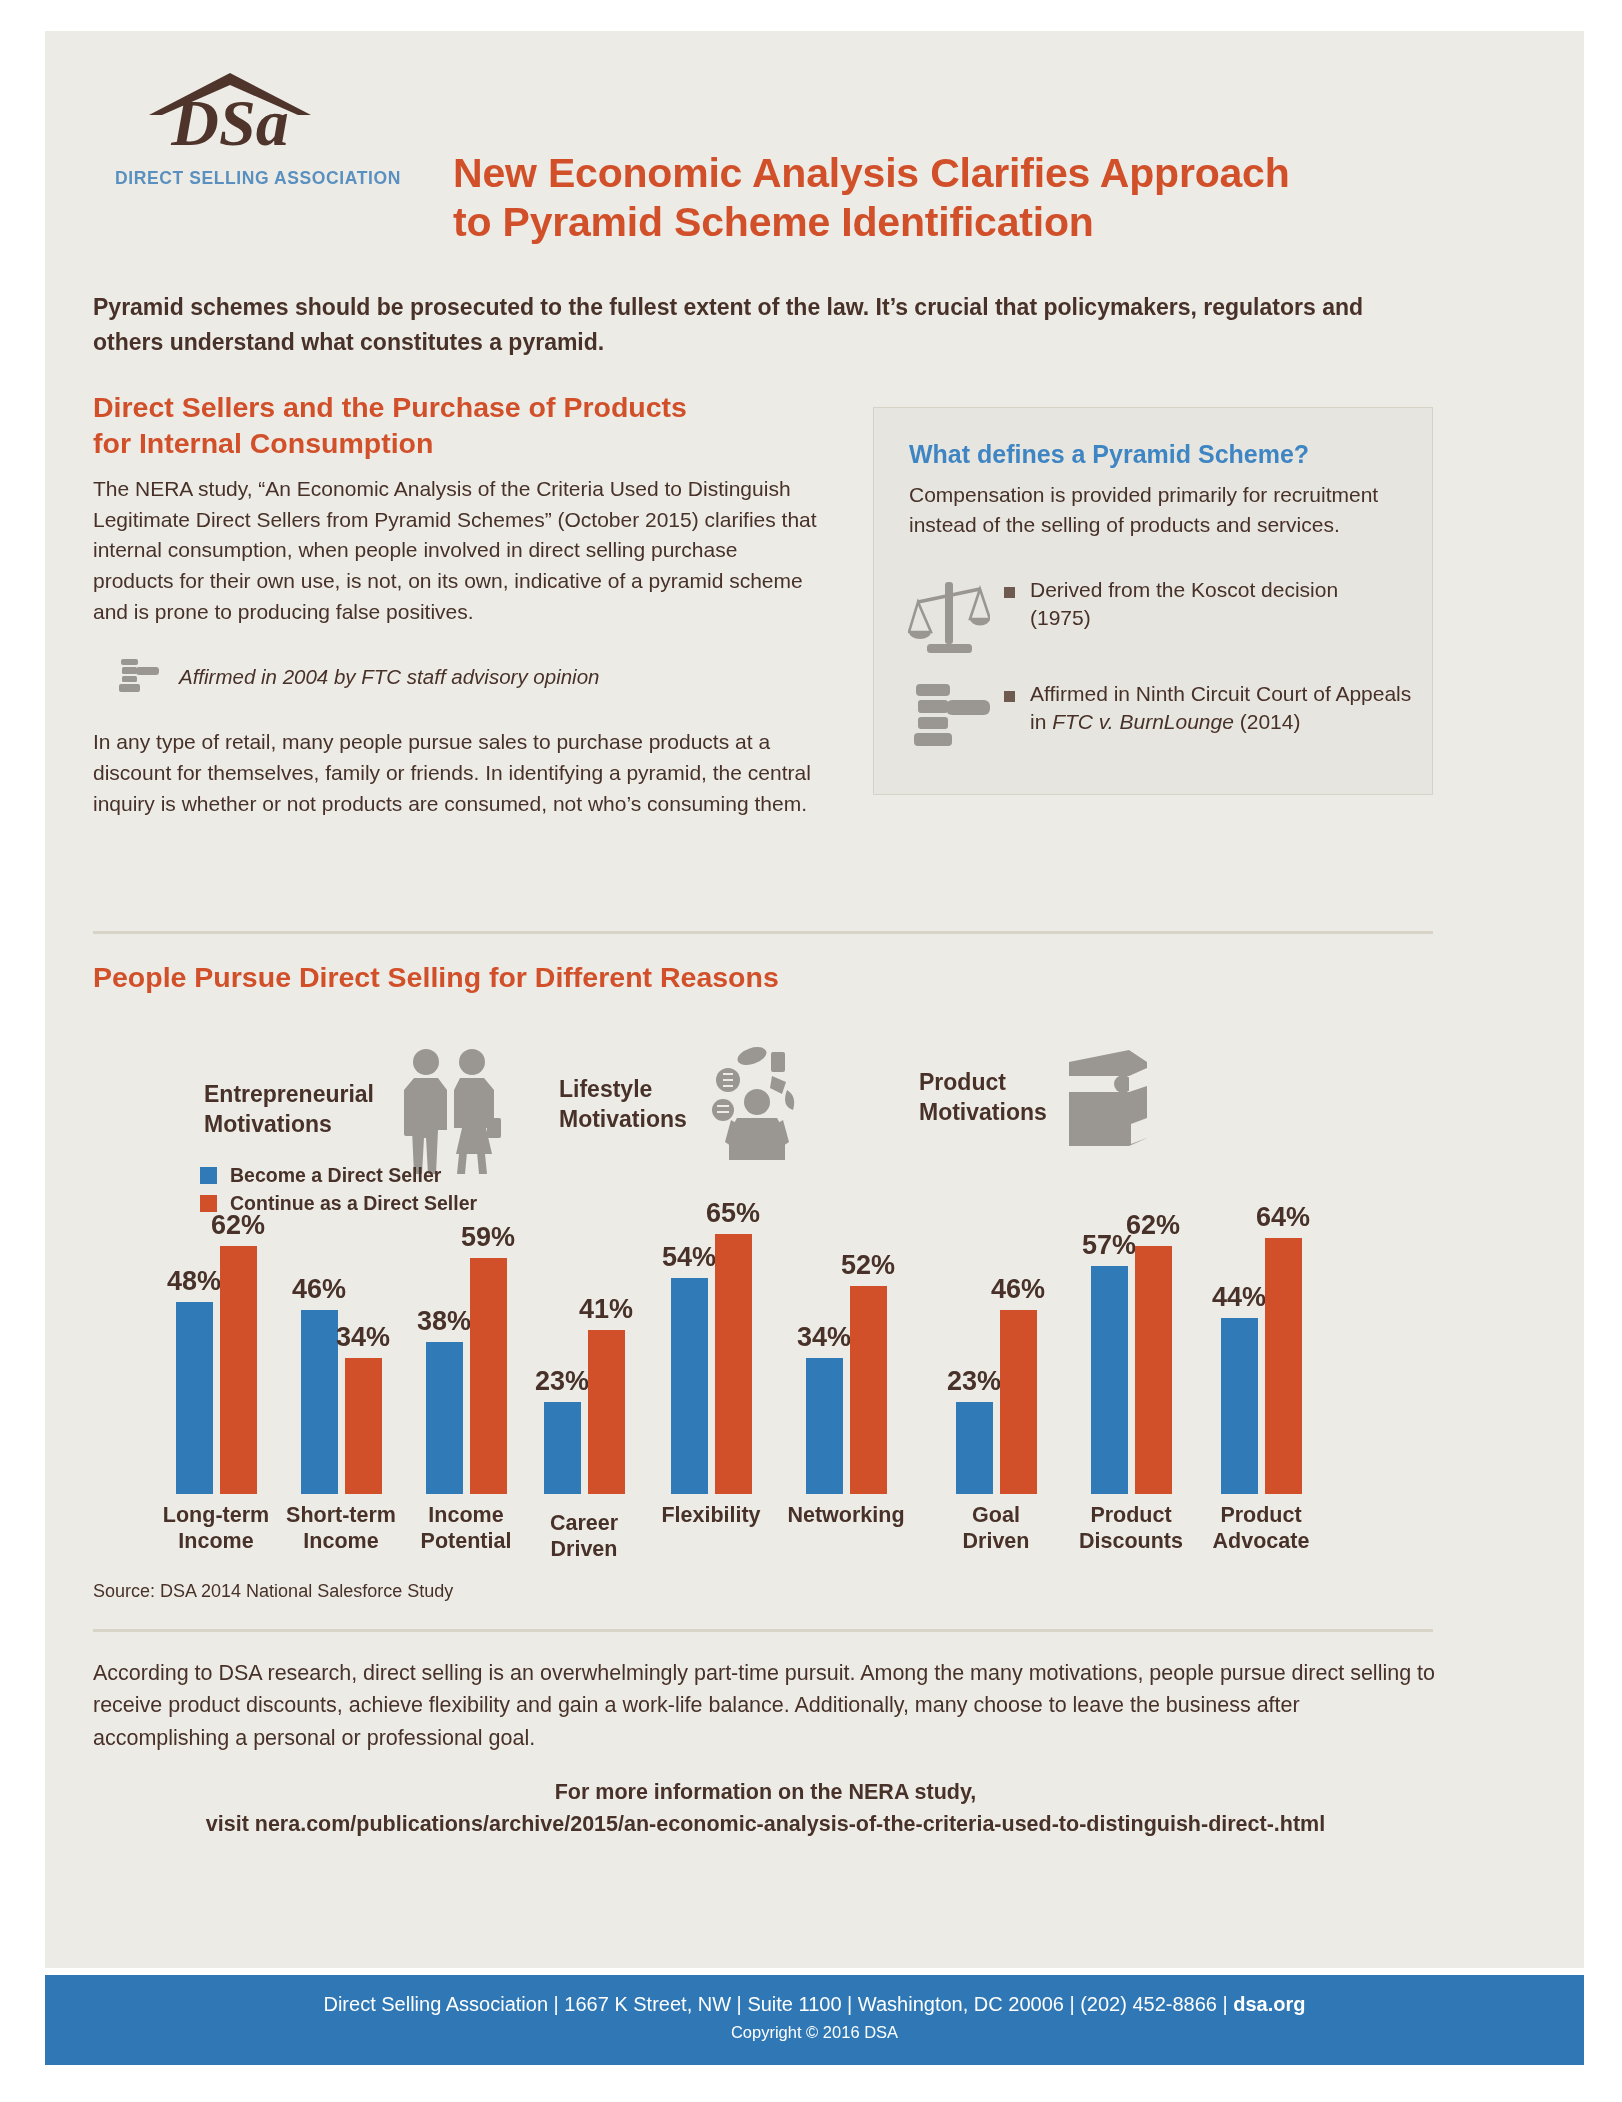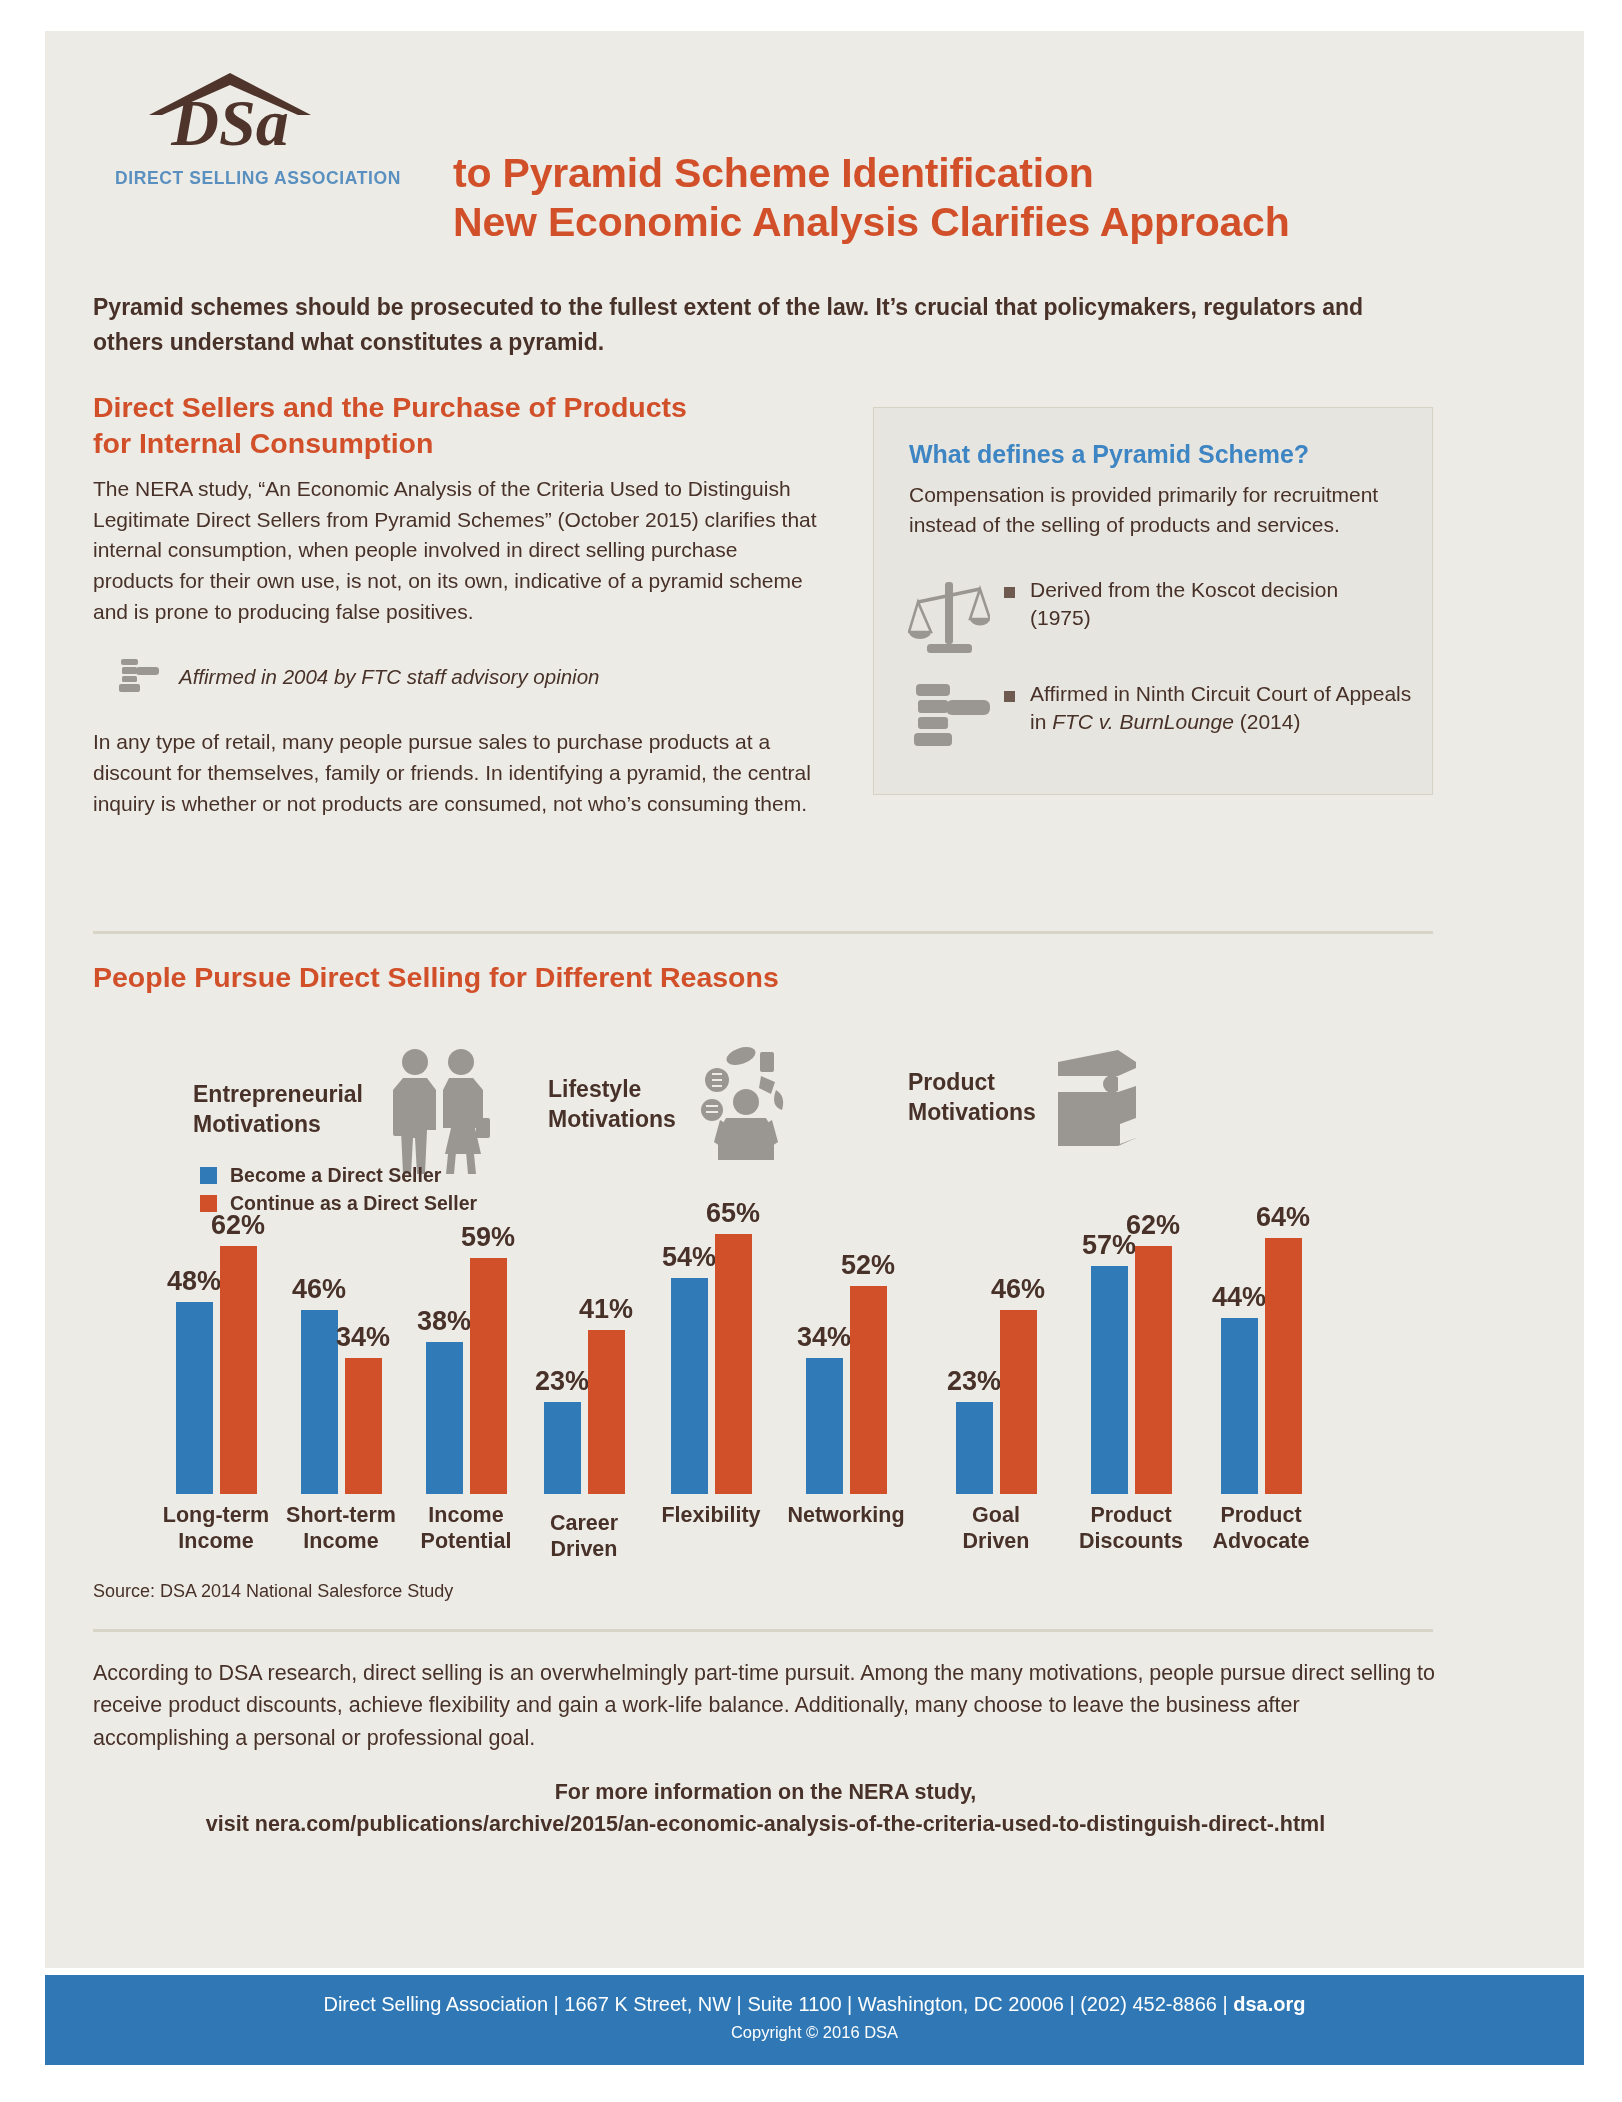--- a/index.html
+++ b/index.html
@@ -74,21 +74,21 @@
   .hr{ position:absolute; height:3px; background:#D8D4C8; }
 
   
   .chart-head{
     position:absolute; left:48px; top:702px;
     font-size:28.5px; font-weight:bold; color:#D1502A;
   }
   .motiv-row{ position:absolute; left:48px; top:765px; width:1340px; height:140px; }
   .motiv{ position:absolute; display:flex; align-items:center; gap:14px; }
   .motiv-label{
-    font-size:23px; font-weight:bold; color:#473128; line-height:1.30;
+    font-size:23px; font-weight:bold; color:#473128; line-height:1.30;margin-left:11px;
   }
 
   .legend{ position:absolute; left:155px; top:905px; }
   .leg-row{ display:flex; align-items:center; margin-bottom:5px; }
   .leg-sw{ width:17px; height:17px; margin-right:13px; flex:0 0 17px; }
   .leg-txt{ font-size:19.5px; font-weight:bold; color:#473128; }
 
   
   .chart{
     position:absolute; left:115px; top:955px; width:1290px; height:280px;
@@ -145,22 +145,22 @@
 
     <div class="logo-wrap">
       <svg class="logo-mark" viewBox="0 0 190 95">
         <path d="M95 6 L176 48 L163 48 L95 18 L27 48 L14 48 Z" fill="#4E342A"></path>
         <text x="95" y="78" text-anchor="middle" font-family="'Liberation Serif',serif" font-size="66" font-weight="bold" font-style="italic" fill="#4E342A">DSa</text>
       </svg>
       <div class="logo-sub">DIRECT SELLING ASSOCIATION</div>
     </div>
 
     <div class="main-title">
+      <div>New Economic Analysis Clarifies Approach</div>
       <div>to Pyramid Scheme Identification</div>
-      <div>New Economic Analysis Clarifies Approach</div>
     </div>
   </div>
 
   <div class="body-panel">
 
     <div class="lede">Pyramid schemes should be prosecuted to the fullest extent of the law. It’s crucial that policymakers, regulators and others understand what constitutes a pyramid.</div>
 
     <div class="col-left">
       <div class="sec-head">
         <div>Direct Sellers and the Purchase of Products</div>

